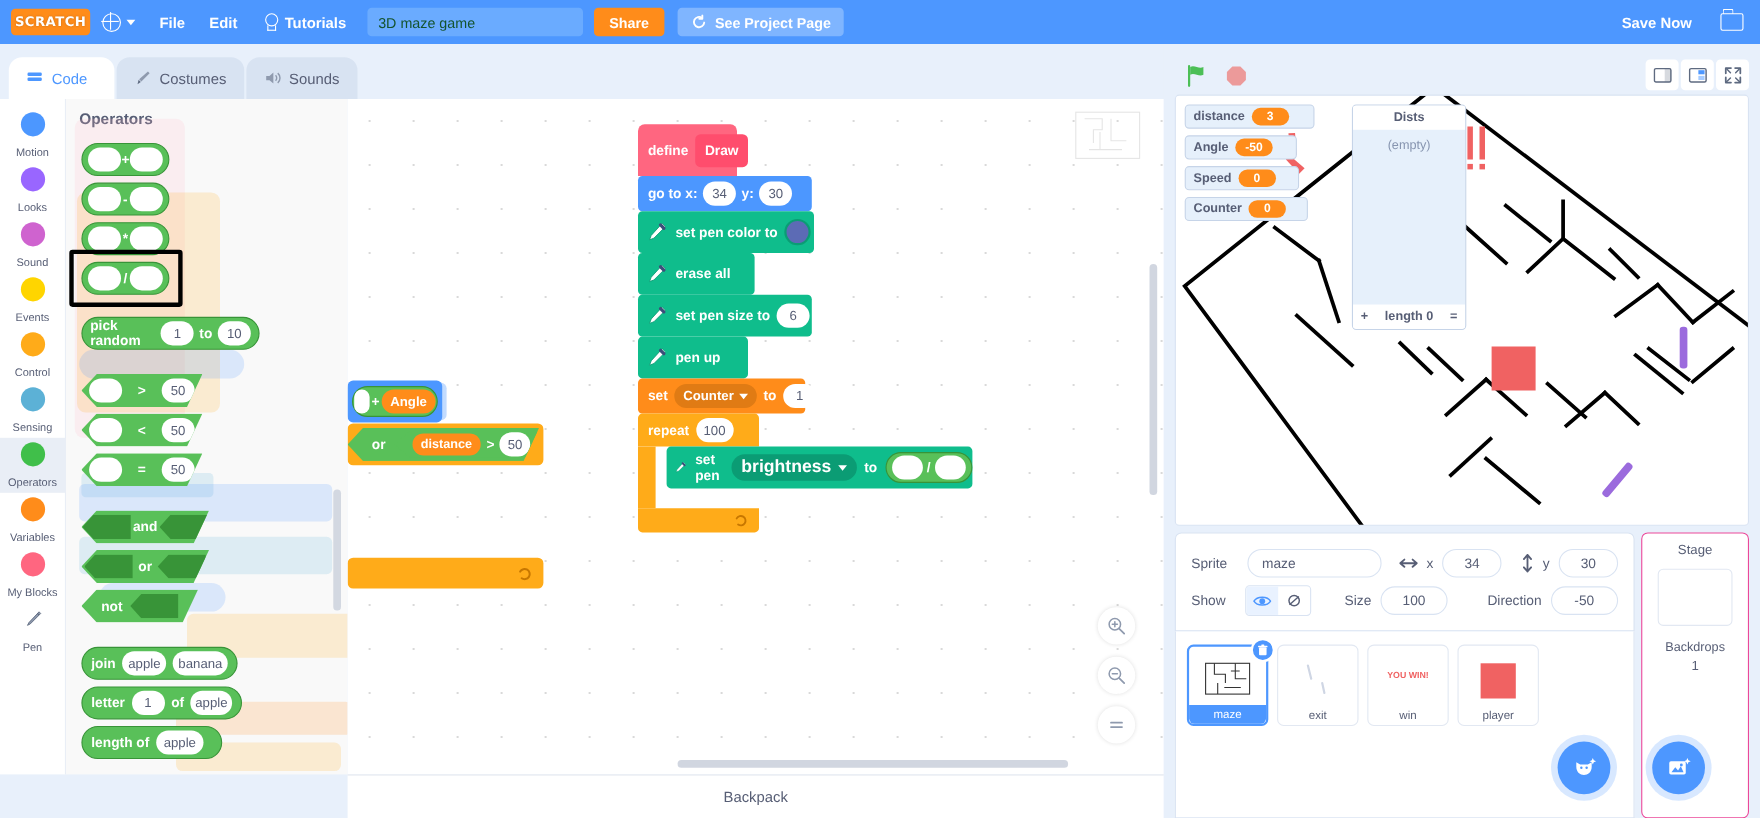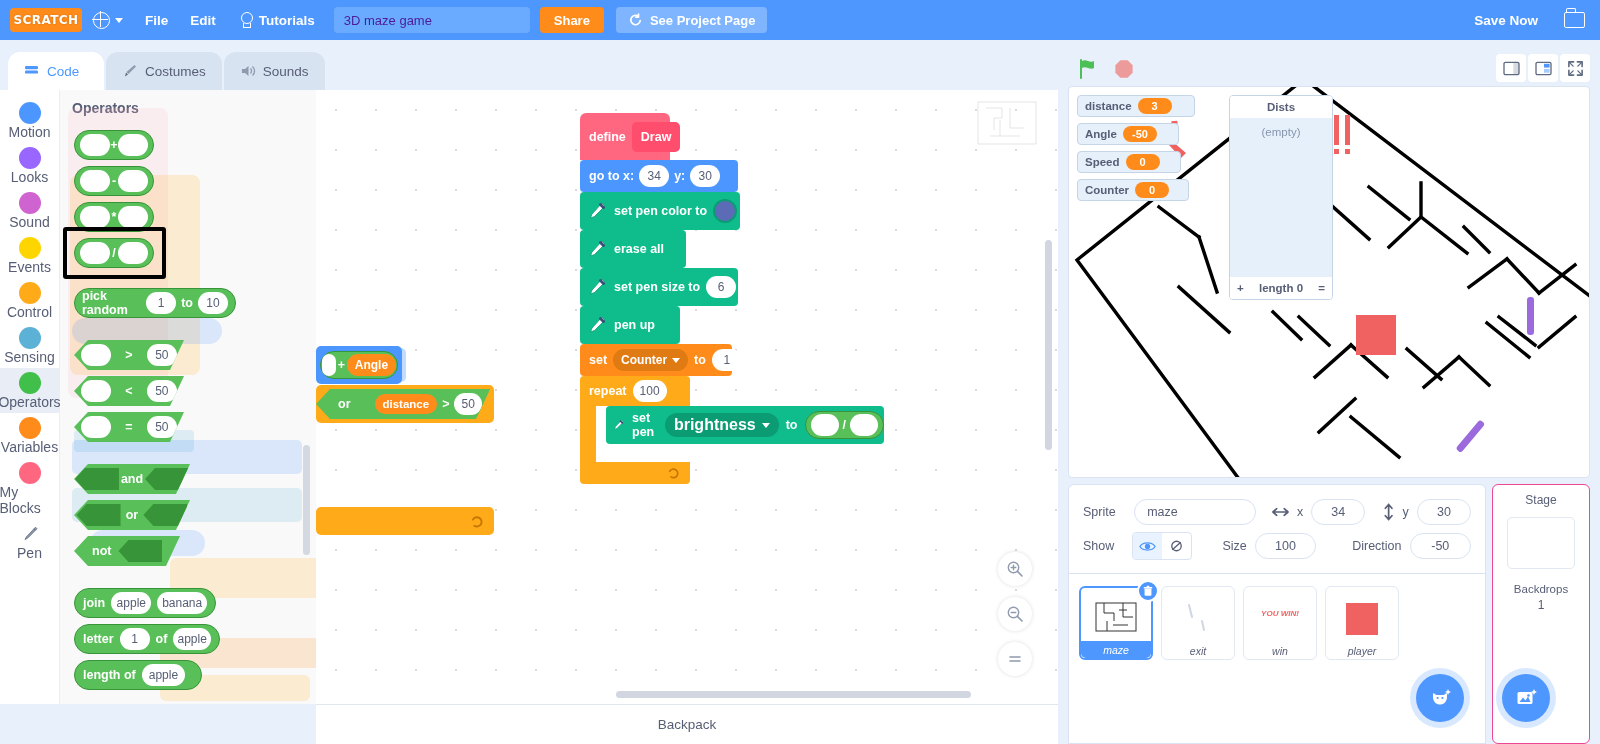--- a/index.html
+++ b/index.html
@@ -46,21 +46,21 @@
   .bulb::before {
     content:""; position:absolute; left:3px; top:0; width:10px;height:10px;border-radius:50%;
     border:1.6px solid #fff;
   }
   .bulb::after {
     content:""; position:absolute; left:5px; top:11px; width:6px;height:4px;
     border:1.6px solid #fff; border-top:none;
   }
   .proj-name {
     margin-left: 8px; width: 196px; height: 26px; border-radius: 4px;
-    background: #6aabff; border: none; color: #4c1d95;
+    background: #6aabff; border: none; color: #14532d;
     padding: 0 10px; font-size: 13px; font-family: "Liberation Sans", sans-serif;
   }
   .proj-name::placeholder { color: #cfe3ff; }
   .share-btn {
     margin-left: 10px; height: 26px; padding: 0 14px; border-radius: 4px;
     background: #ff8c1a; color:#fff; font-size:13px; font-weight:bold;
     display:flex; align-items:center; cursor:pointer; border:none;
     font-family: "Liberation Sans", sans-serif;
   }
   .seppage {
@@ -109,21 +109,21 @@
     position:absolute; top:90px; left:0; width:60px; height:614px;
     background:#fff; border-right:1px solid #e9eef6;
     display:flex; flex-direction:column; align-items:center; padding-top:8px;
   }
   .cat {
     width:60px; padding:4px 0 3px; display:flex; flex-direction:column;
     align-items:center; cursor:pointer;
   }
   .cat.sel { background:#e9eef6; }
   .cat-dot { width:22px;height:22px;border-radius:50%; }
-  .cat-lbl { font-size:14px; color:#575e75; margin-top:0; }
+  .cat-lbl { font-size:10px; color:#575e75; margin-top:10px; }
   .pen-ico { width:22px;height:22px; display:flex;align-items:center;justify-content:center;}
 
   
   .palette {
     position:absolute; top:90px; left:60px; width:256px; height:614px;
     background:#f9f9f9; overflow:hidden;
   }
   .pal-title { font-size:14px; color:#575e75; font-weight:bold; padding:10px 0 6px 12px;}
   .pal-scroll { position:absolute; right:6px; top:355px; width:7px; height:110px;
     background:#c6ccd8; border-radius:4px; opacity:.75;}
@@ -222,21 +222,21 @@
   .showbtn.on { background:#e9f2ff; }
 
   .spritelist {
     position:absolute; top:534px; left:10px; width:418px; height:170px;
     background:#fff; border:1px solid #d9e3f2; border-top:none;
     padding:12px 10px; display:flex; gap:8px;
   }
   .sprite-card {
     width:74px;height:74px; border:1px solid #e2e8f2; border-radius:6px;
     background:#fff; position:relative; display:flex; flex-direction:column;
-    align-items:center; justify-content:flex-start; padding-top:6px; cursor:pointer;font-style:italic;
+    align-items:center; justify-content:flex-start; padding-top:6px; cursor:pointer;
   }
   .sprite-card.sel { border:2px solid #4d97ff; }
   .sprite-card .nm { position:absolute; bottom:0; left:0; right:0; height:17px;
     font-size:10.5px; color:#575e75; display:flex;align-items:center;justify-content:center;
     border-radius:0 0 5px 5px;}
   .sprite-card.sel .nm { background:#4d97ff; color:#fff; }
   .del-badge { position:absolute; top:-8px; right:-8px; width:22px;height:22px;
     border-radius:50%; background:#4d97ff; border:2px solid #fff;
     display:flex;align-items:center;justify-content:center; cursor:pointer;}
 

